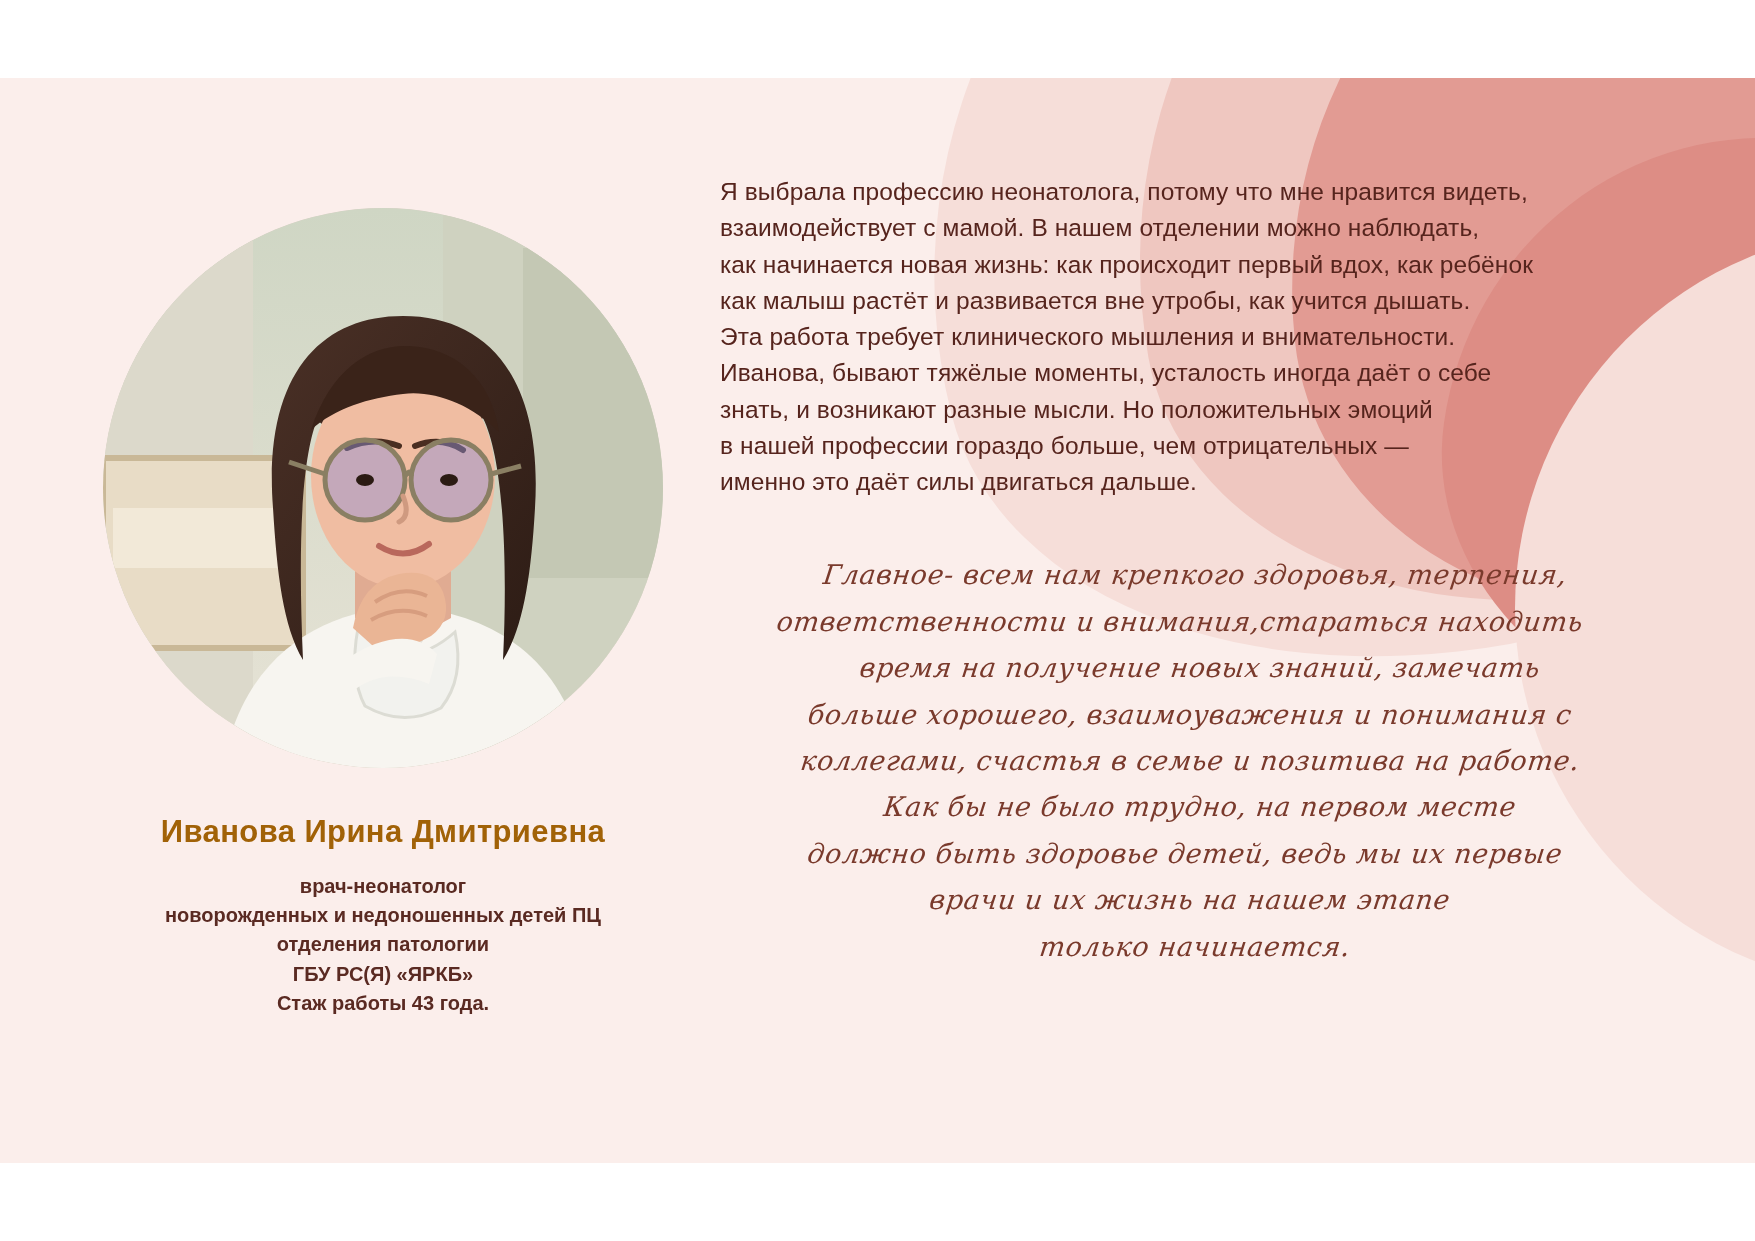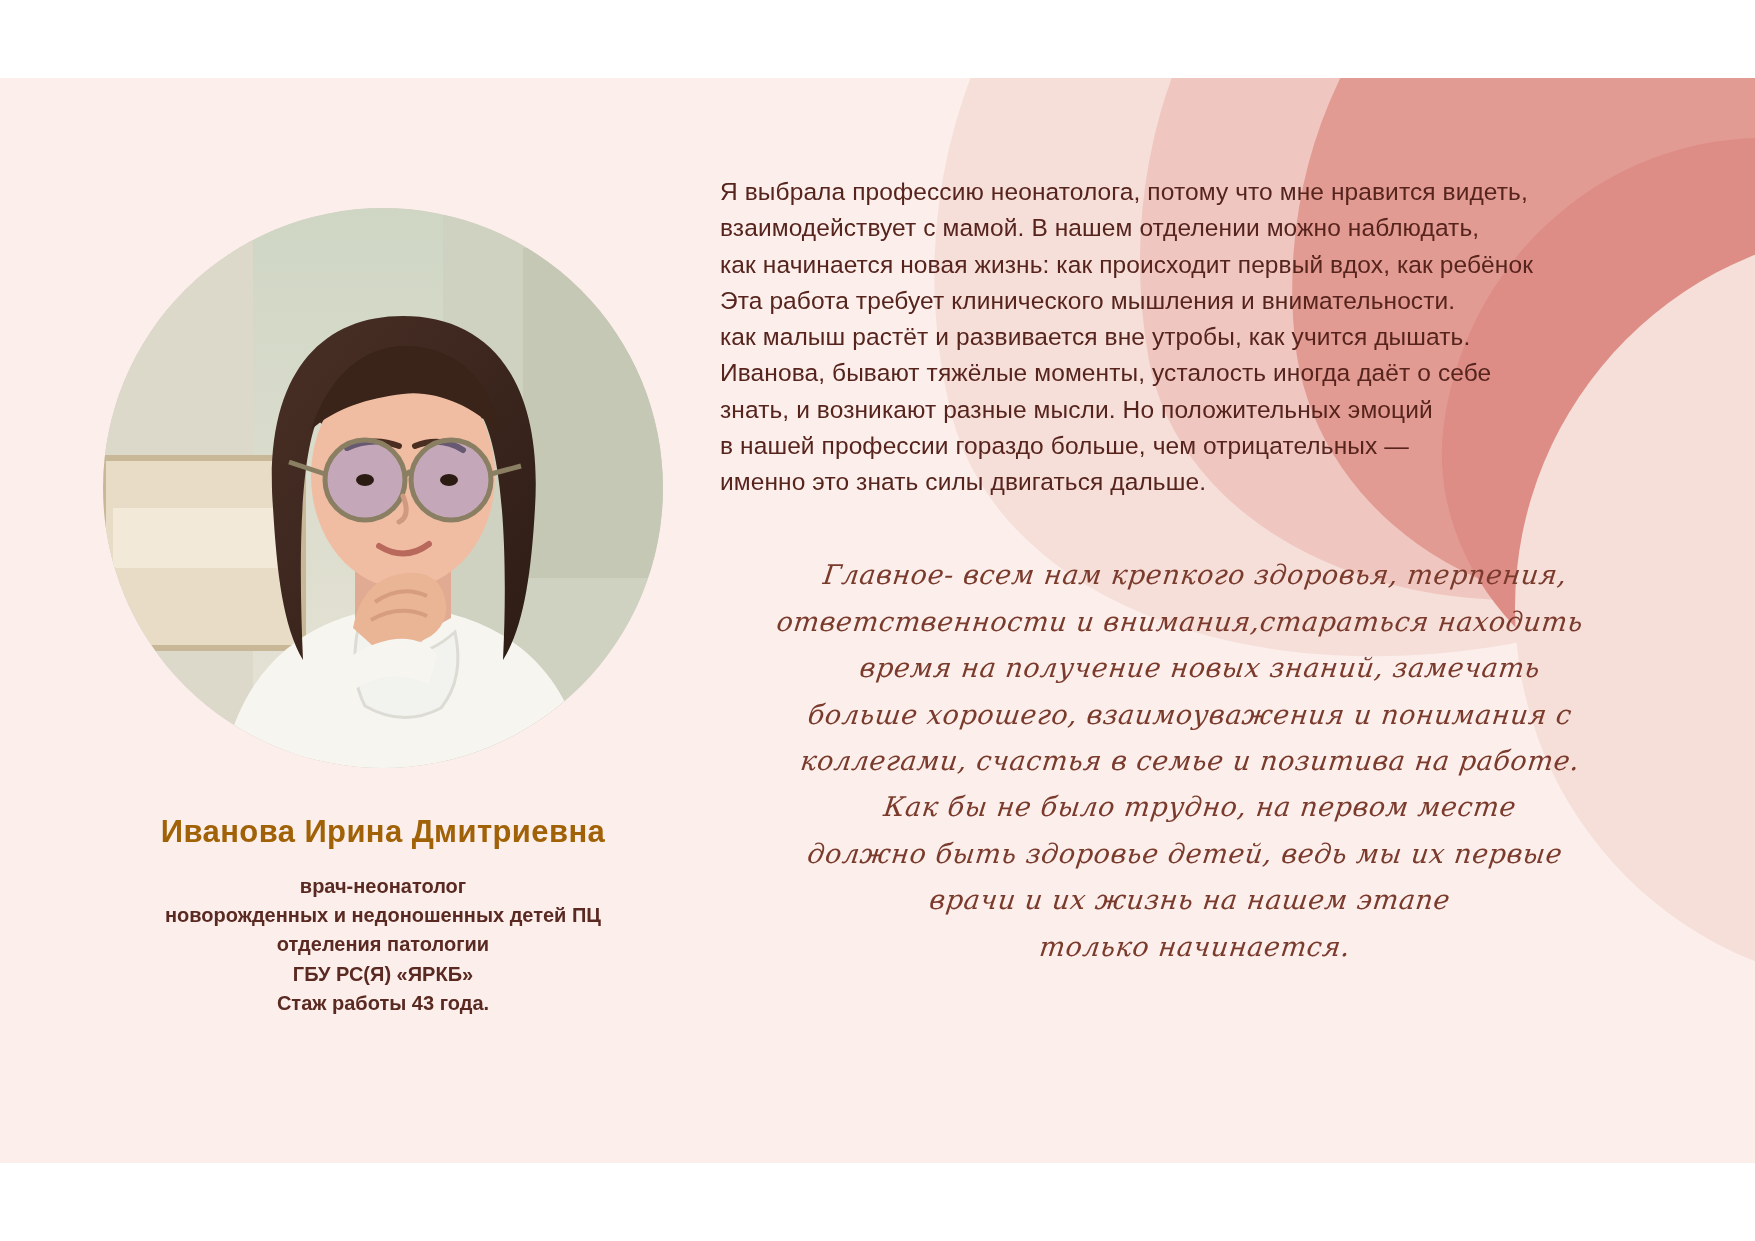--- a/index.html
+++ b/index.html
@@ -248,26 +248,26 @@
         <div>Стаж работы 43 года.</div>
       </div>
     </div>
 
     <div class="right-col">
 
       <div class="quote-body">
         <div>Я выбрала профессию неонатолога, потому что мне нравится видеть,</div>
         <div>взаимодействует с мамой. В нашем отделении можно наблюдать,</div>
         <div>как начинается новая жизнь: как происходит первый вдох, как ребёнок</div>
+        <div>как малыш растёт и развивается вне утробы, как учится дышать.</div>
         <div>Эта работа требует клинического мышления и внимательности.</div>
-        <div>как малыш растёт и развивается вне утробы, как учится дышать.</div>
         <div>Иванова, бывают тяжёлые моменты, усталость иногда даёт о себе</div>
         <div>знать, и возникают разные мысли. Но положительных эмоций</div>
         <div>в нашей профессии гораздо больше, чем отрицательных —</div>
-        <div>именно это знать силы двигаться дальше.</div>
+        <div>именно это даёт силы двигаться дальше.</div>
       </div>
 
       <div class="handwritten">
         <div class="hw-1">Главное- всем нам крепкого здоровья, терпения,</div>
         <div class="hw-2">ответственности и внимания,стараться   находить</div>
         <div class="hw-3">время на получение новых знаний, замечать</div>
         <div class="hw-4">больше хорошего, взаимоуважения и понимания с</div>
         <div class="hw-5">коллегами,  счастья в семье и позитива на работе.</div>
         <div class="hw-6">Как бы не было трудно, на первом месте</div>
         <div class="hw-7">должно быть здоровье детей, ведь мы их первые</div>

